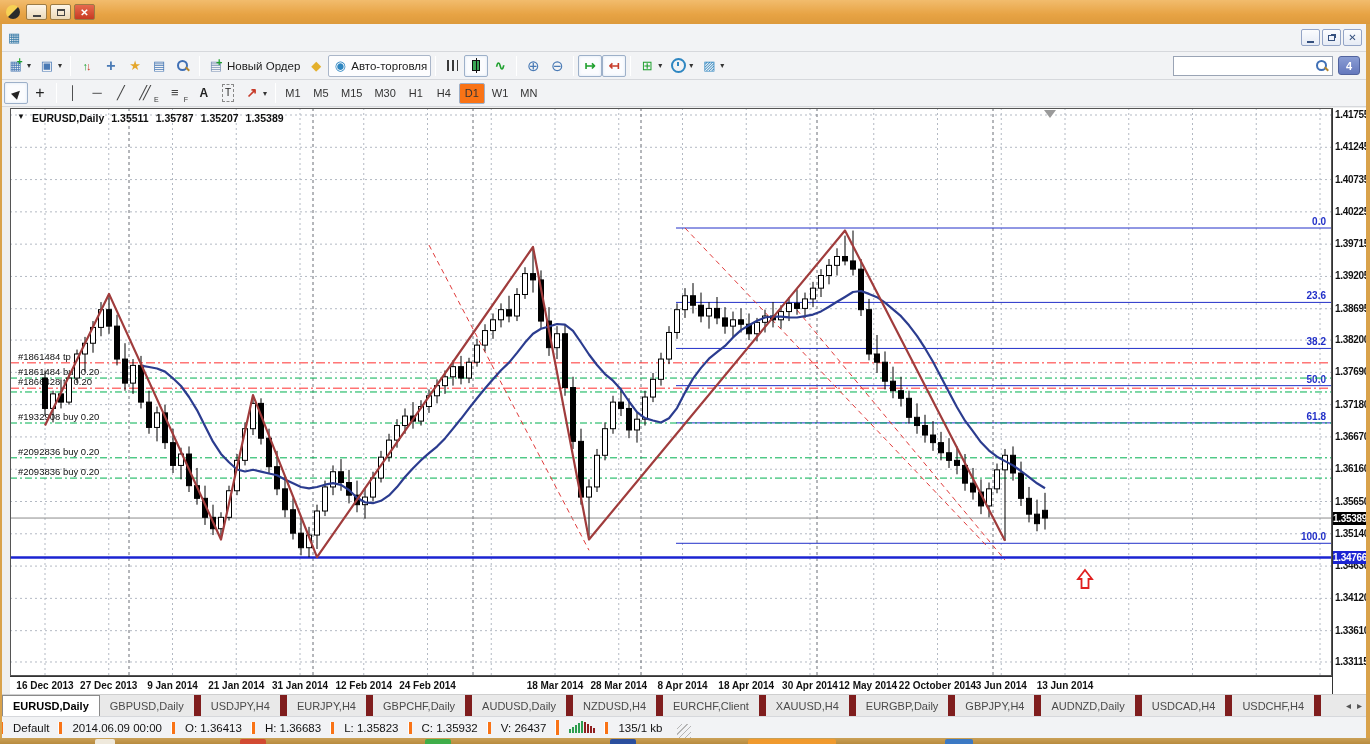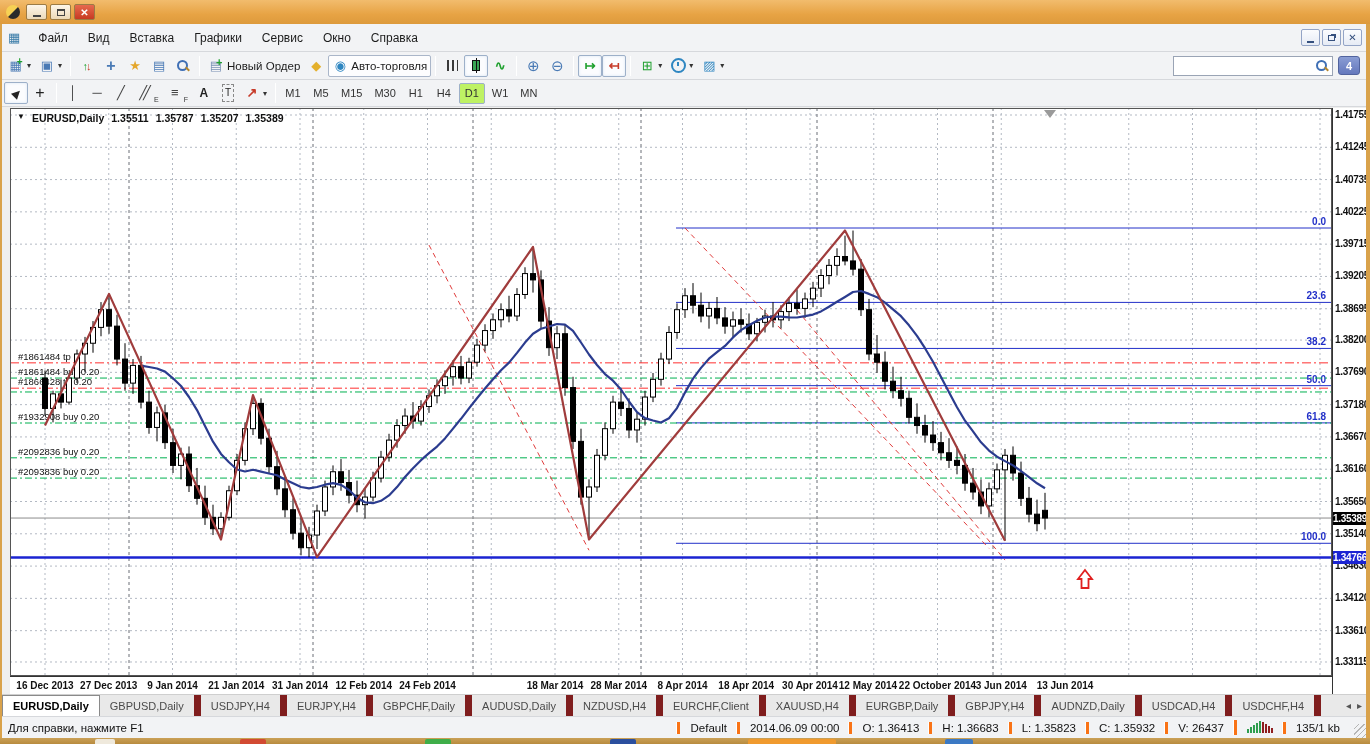--- a/index.html
+++ b/index.html
@@ -76,21 +76,21 @@
   .icon.candle-glyph::after { content:""; position:absolute; width:1px; height:15px; background:#111; left:7.5px; top:0; }
   .icon.clock { position:relative; }
   .icon.clock::before { content:""; width:11px; height:11px; border:2px solid #2e86c1; border-radius:50%; }
   .icon.clock::after { content:""; position:absolute; width:2px; height:4px; background:#2e86c1; left:7px; top:4px; }
   .glass { position:relative; width:14px; height:14px; display:inline-block; }
   .glass::before { content:""; position:absolute; left:1px; top:1px; width:7px; height:7px; border:2px solid #3f6fb5; border-radius:50%; }
   .glass::after { content:""; position:absolute; left:9px; top:9px; width:5px; height:2px; background:#b5862c; transform:rotate(45deg); }
 
   .tf-btn { height:21px; min-width:26px; padding:0 4px; display:flex; align-items:center; justify-content:center;
     font-size:11px; color:#333; border:1px solid transparent; border-radius:2px; }
-  .tf-btn.pressed { border-color:#9db0c9; background:#bef264; }
+  .tf-btn.pressed { border-color:#9db0c9; background:#f97316; }
 
   #search-area { margin-left:auto; display:flex; align-items:center; gap:5px; padding-right:6px; }
   #search-box { display:flex; align-items:center; width:160px; height:20px; background:#fff; border:1px solid #9aa4b5; padding:0 3px; }
   #search-input { flex:1; border:none; outline:none; font-size:11px; height:16px; min-width:10px; }
   #help-button { width:22px; height:19px; background:linear-gradient(#8a9dd4,#6478bd); border:1px solid #51639e; border-radius:3px;
     color:#fff; font-size:11px; font-weight:bold; display:flex; align-items:center; justify-content:center; }
 
   
   #chart-region { position:absolute; left:0; top:107px; width:1366px; height:587px; background:#efefef; }
   #plot { position:absolute; left:10px; top:1px; width:1322px; height:568px; background:#fff; }
@@ -138,29 +138,20 @@
         </div>
       <div class="wbtn">
           <span class="maxsq"></span>
         </div>
       <div class="wbtn close">✕</div>
     </div>
   </div>
 
   <div id="menubar">
     <span id="menubar-appicon">▦</span>
-    <div id="menu-items" style="display:flex;">
-        <div class="menu-item">Файл</div>
-        <div class="menu-item">Вид</div>
-        <div class="menu-item">Вставка</div>
-        <div class="menu-item">Графики</div>
-        <div class="menu-item">Сервис</div>
-        <div class="menu-item">Окно</div>
-        <div class="menu-item">Справка</div>
-      </div>
     <div id="child-winbtns">
       <div class="cbtn">
           <span class="minbar"></span>
         </div>
       <div class="cbtn">
           <span class="restsq"></span>
         </div>
       <div class="cbtn">✕</div>
     </div>
   </div>
@@ -708,21 +699,20 @@
         <div class="tab">USDCAD,H4</div>
         <div class="tab">USDCHF,H4</div>
       </div>
     <div id="tab-arrows">
       <span>◂</span>
       <span>▸</span>
     </div>
   </div>
 
   <div id="statusbar">
-    <div id="status-hint" class="scell">Для справки, нажмите F1</div>
     <div class="scell">Default</div>
     <div class="scell">2014.06.09 00:00</div>
     <div class="scell">O: 1.36413</div>
     <div class="scell">H: 1.36683</div>
     <div class="scell">L: 1.35823</div>
     <div class="scell">C: 1.35932</div>
     <div class="scell">V: 26437</div>
     <div class="scell">
       <svg width="26" height="13" viewBox="0 0 26 13">
         <rect x="0" y="9" width="2" height="4" fill="#2e9e4f"></rect>

